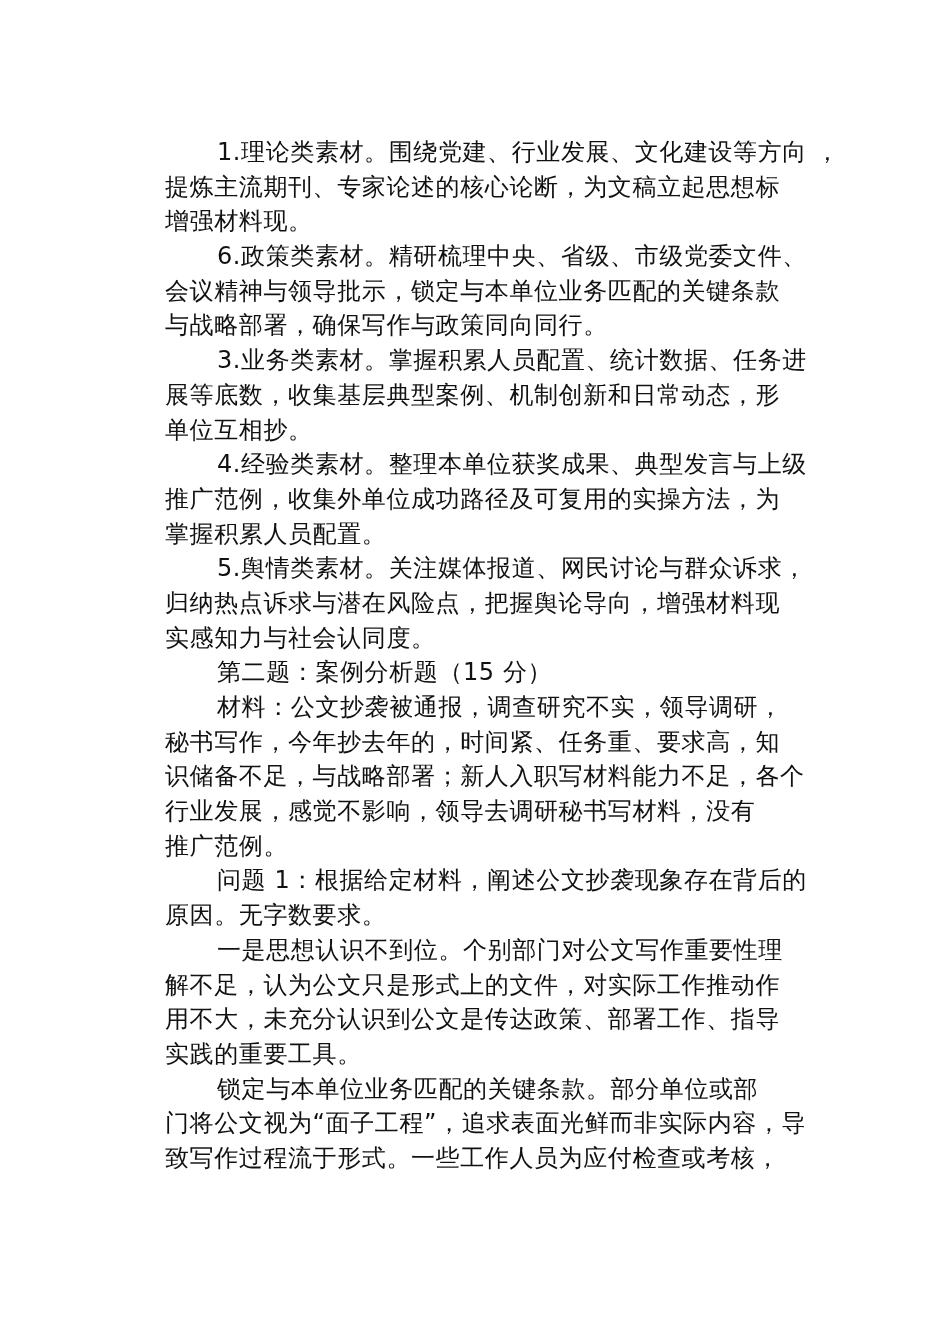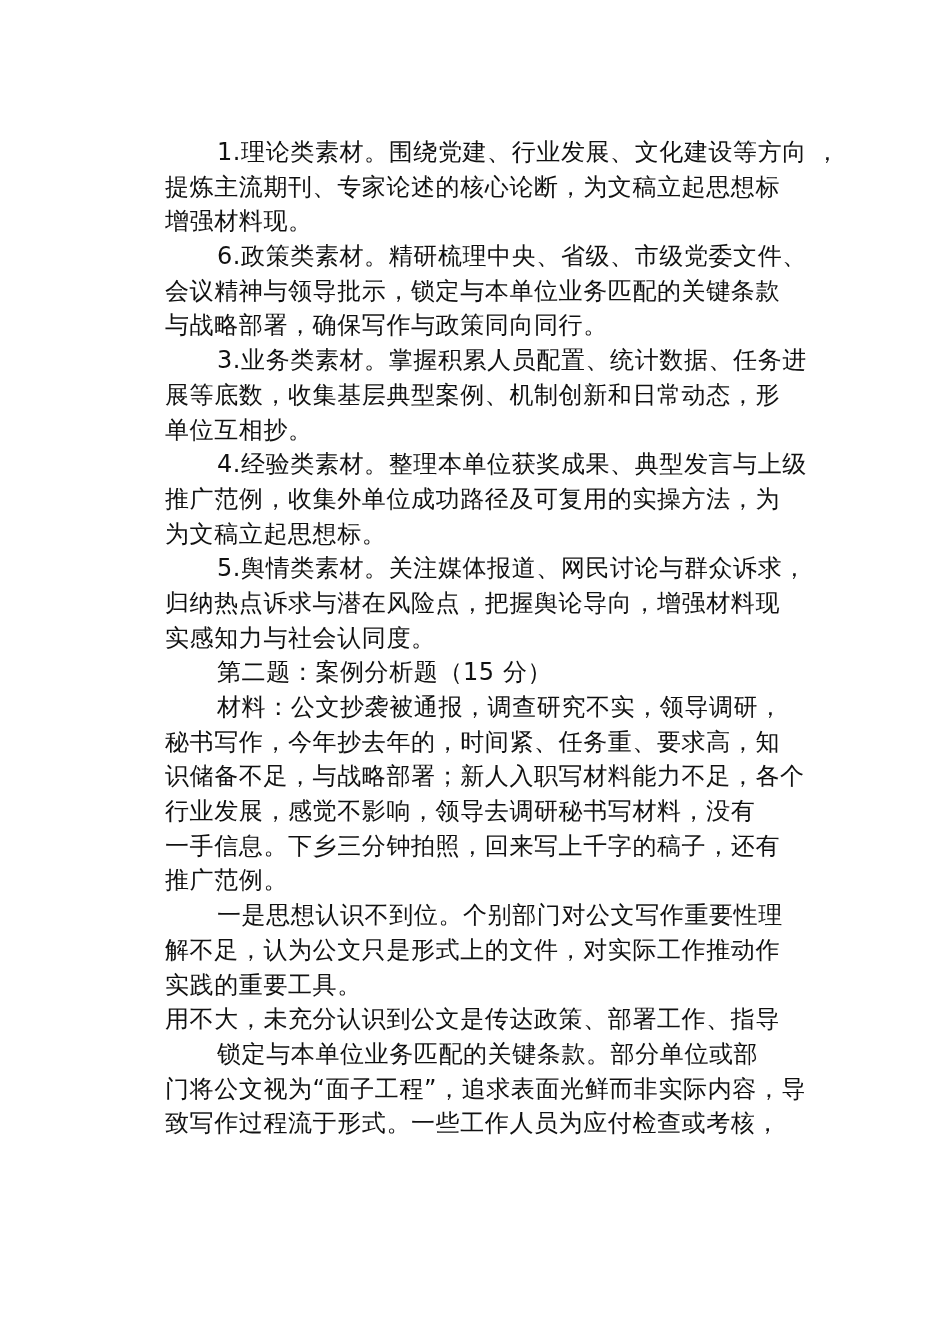--- a/index.html
+++ b/index.html
@@ -66,48 +66,51 @@
 
     <div class="para">
       <span class="line indent">3.业务类素材。掌握积累人员配置、统计数据、任务进</span>
       <span class="line">展等底数，收集基层典型案例、机制创新和日常动态，形</span>
       <span class="line">单位互相抄。</span>
     </div>
 
     <div class="para">
       <span class="line indent">4.经验类素材。整理本单位获奖成果、典型发言与上级</span>
       <span class="line">推广范例，收集外单位成功路径及可复用的实操方法，为</span>
-      <span class="line">为文稿立起思想标。</span>
+      <span class="line">掌握积累人员配置。</span>
     </div>
 
     <div class="para">
       <span class="line indent">5.舆情类素材。关注媒体报道、网民讨论与群众诉求，</span>
       <span class="line">归纳热点诉求与潜在风险点，把握舆论导向，增强材料现</span>
       <span class="line">实感知力与社会认同度。</span>
     </div>
 
     <div class="para">
       <span class="line indent">第二题：案例分析题（15 分）</span>
     </div>
 
     <div class="para">
       <span class="line indent">材料：公文抄袭被通报，调查研究不实，领导调研，</span>
       <span class="line">秘书写作，今年抄去年的，时间紧、任务重、要求高，知</span>
       <span class="line">识储备不足，与战略部署；新人入职写材料能力不足，各个</span>
       <span class="line">行业发展，感觉不影响，领导去调研秘书写材料，没有</span>
-      <span class="line">一手信息。下乡三分钟拍照，回来写上千字的稿子，还有</span>
       <span class="line">推广范例。</span>
     </div>
 
+    <div class="para">
+      <span class="line indent">问题 1：根据给定材料，阐述公文抄袭现象存在背后的</span>
+      <span class="line">原因。无字数要求。</span>
+    </div>
 
     <div class="para">
       <span class="line indent">一是思想认识不到位。个别部门对公文写作重要性理</span>
       <span class="line">解不足，认为公文只是形式上的文件，对实际工作推动作</span>
+      <span class="line">用不大，未充分认识到公文是传达政策、部署工作、指导</span>
       <span class="line">实践的重要工具。</span>
-      <span class="line">用不大，未充分认识到公文是传达政策、部署工作、指导</span>
     </div>
 
     <div class="para">
       <span class="line indent">锁定与本单位业务匹配的关键条款。部分单位或部</span>
       <span class="line">门将公文视为“面子工程”，追求表面光鲜而非实际内容，导</span>
       <span class="line">致写作过程流于形式。一些工作人员为应付检查或考核，</span>
     </div>
 
   </div>
 </div>

